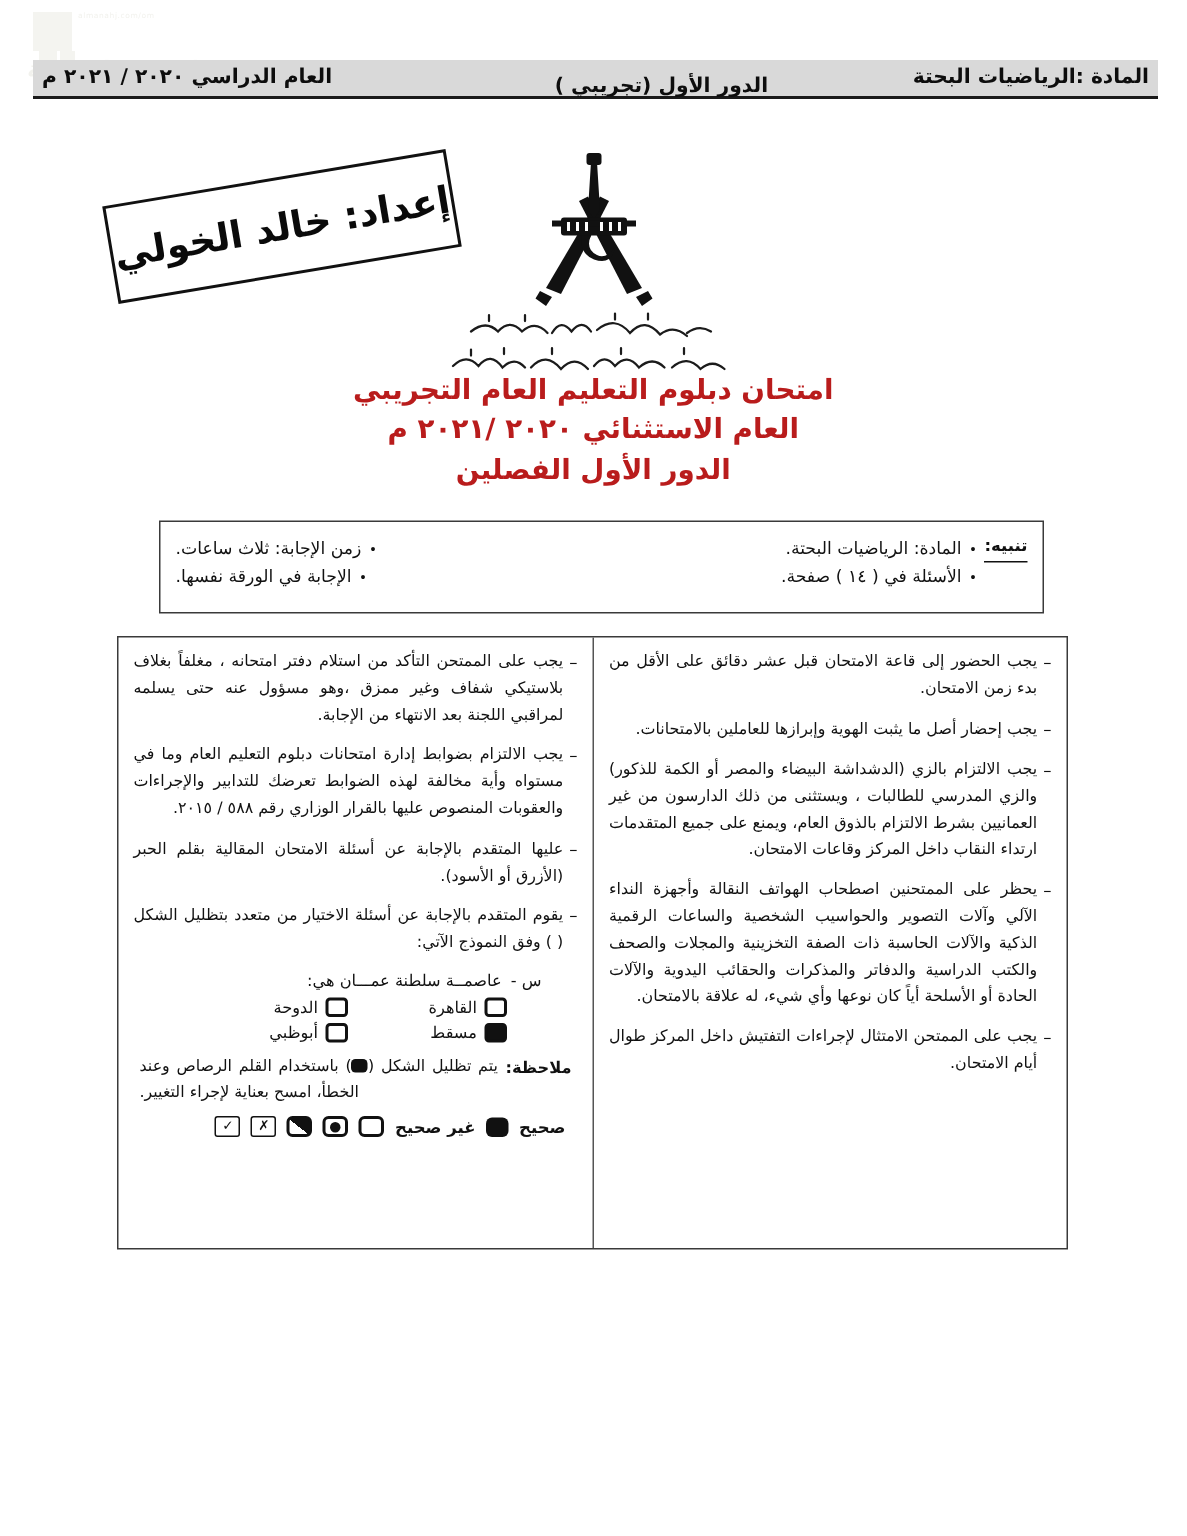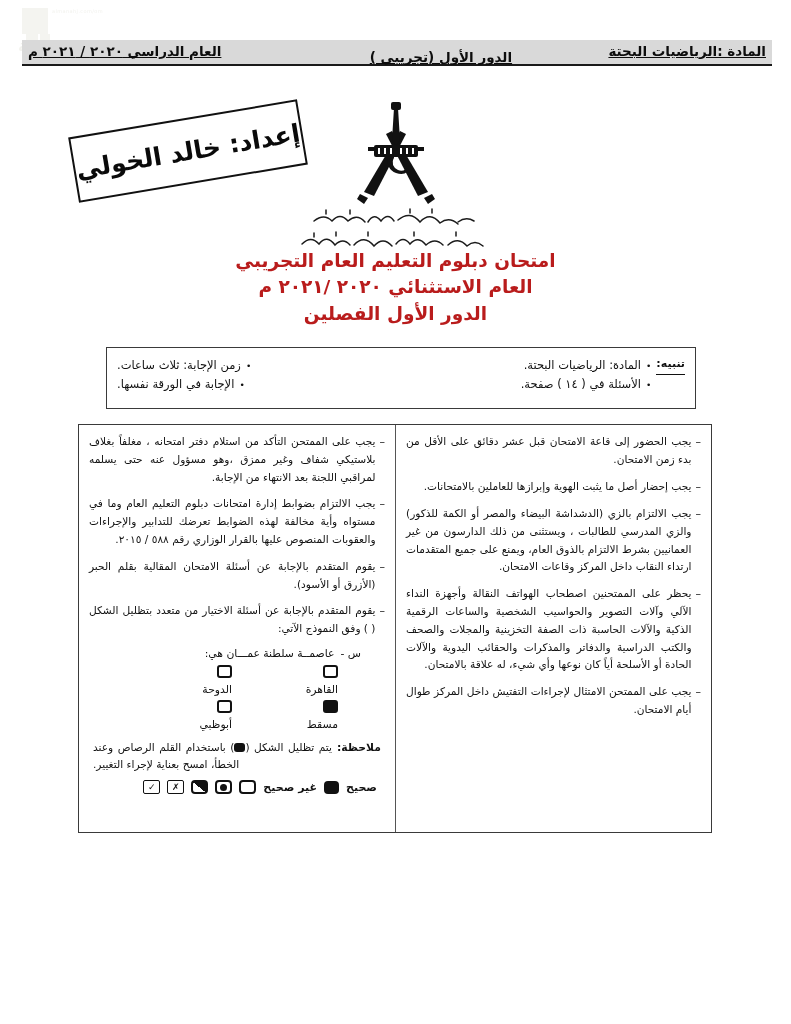--- a/index.html
+++ b/index.html
@@ -74,21 +74,20 @@
     justify-content: space-between;
     padding: 0 6px;
     box-sizing: border-box;
   }
   .header-cell {
     font-size: 13.5px;
     font-weight: bold;
     white-space: nowrap;
     color: #0d0d0d;
     line-height: 1;
-    text-decoration: underline;
   }
   .header-cell.mid { padding-left: 52px; margin-top: 12px; }
 
   
   .stamp {
     position: absolute;
     left: 72px;
     top: 118px;
     width: 232px;
     height: 66px;
@@ -259,22 +258,21 @@
   .opt-row {
     display: flex;
     flex-direction: row;
     align-items: center;
     justify-content: center;
     gap: 10px;
     margin-bottom: 4px;
   }
   .opt {
     display: flex;
-    flex-direction: column;
-    align-items: flex-start;
+    align-items: flex-end;
     gap: 5px;
     width: 96px;
   }
   .opt .lab { font-size: 10.8px; white-space: nowrap; }
   .cbox {
     width: 15px;
     height: 13px;
     border: 2px solid #111;
     border-radius: 3px;
     background: #ffffff;
@@ -488,21 +486,21 @@
     <div class="instr">
       <span class="dash">–</span>
       <span class="txt">يجب على الممتحن التأكد من استلام دفتر امتحانه ، مغلفاً بغلاف بلاستيكي شفاف وغير ممزق ،وهو مسؤول عنه حتى يسلمه لمراقبي اللجنة بعد الانتهاء من الإجابة.</span>
     </div>
     <div class="instr">
       <span class="dash">–</span>
       <span class="txt">يجب الالتزام بضوابط إدارة امتحانات دبلوم التعليم العام وما في مستواه وأية مخالفة لهذه الضوابط تعرضك للتدابير والإجراءات والعقوبات المنصوص عليها بالقرار الوزاري رقم ٥٨٨ / ٢٠١٥.</span>
     </div>
     <div class="instr">
       <span class="dash">–</span>
-      <span class="txt">يقوم المتقدم بالإجابة عن أسئلة الامتحان المقالية بقلم الحبر (الأزرق أو الأسود).</span>
+      <span class="txt">عليها المتقدم بالإجابة عن أسئلة الامتحان المقالية بقلم الحبر (الأزرق أو الأسود).</span>
     </div>
     <div class="instr">
       <span class="dash">–</span>
       <span class="txt">يقوم المتقدم بالإجابة عن أسئلة الاختيار من متعدد بتظليل الشكل ( ) وفق النموذج الآتي:</span>
     </div>
 
     <div class="sample">
       <div class="sample-q">
         <span class="qmark">س -</span>
         <span>عاصمــة سلطنة عمـــان هي:</span>

